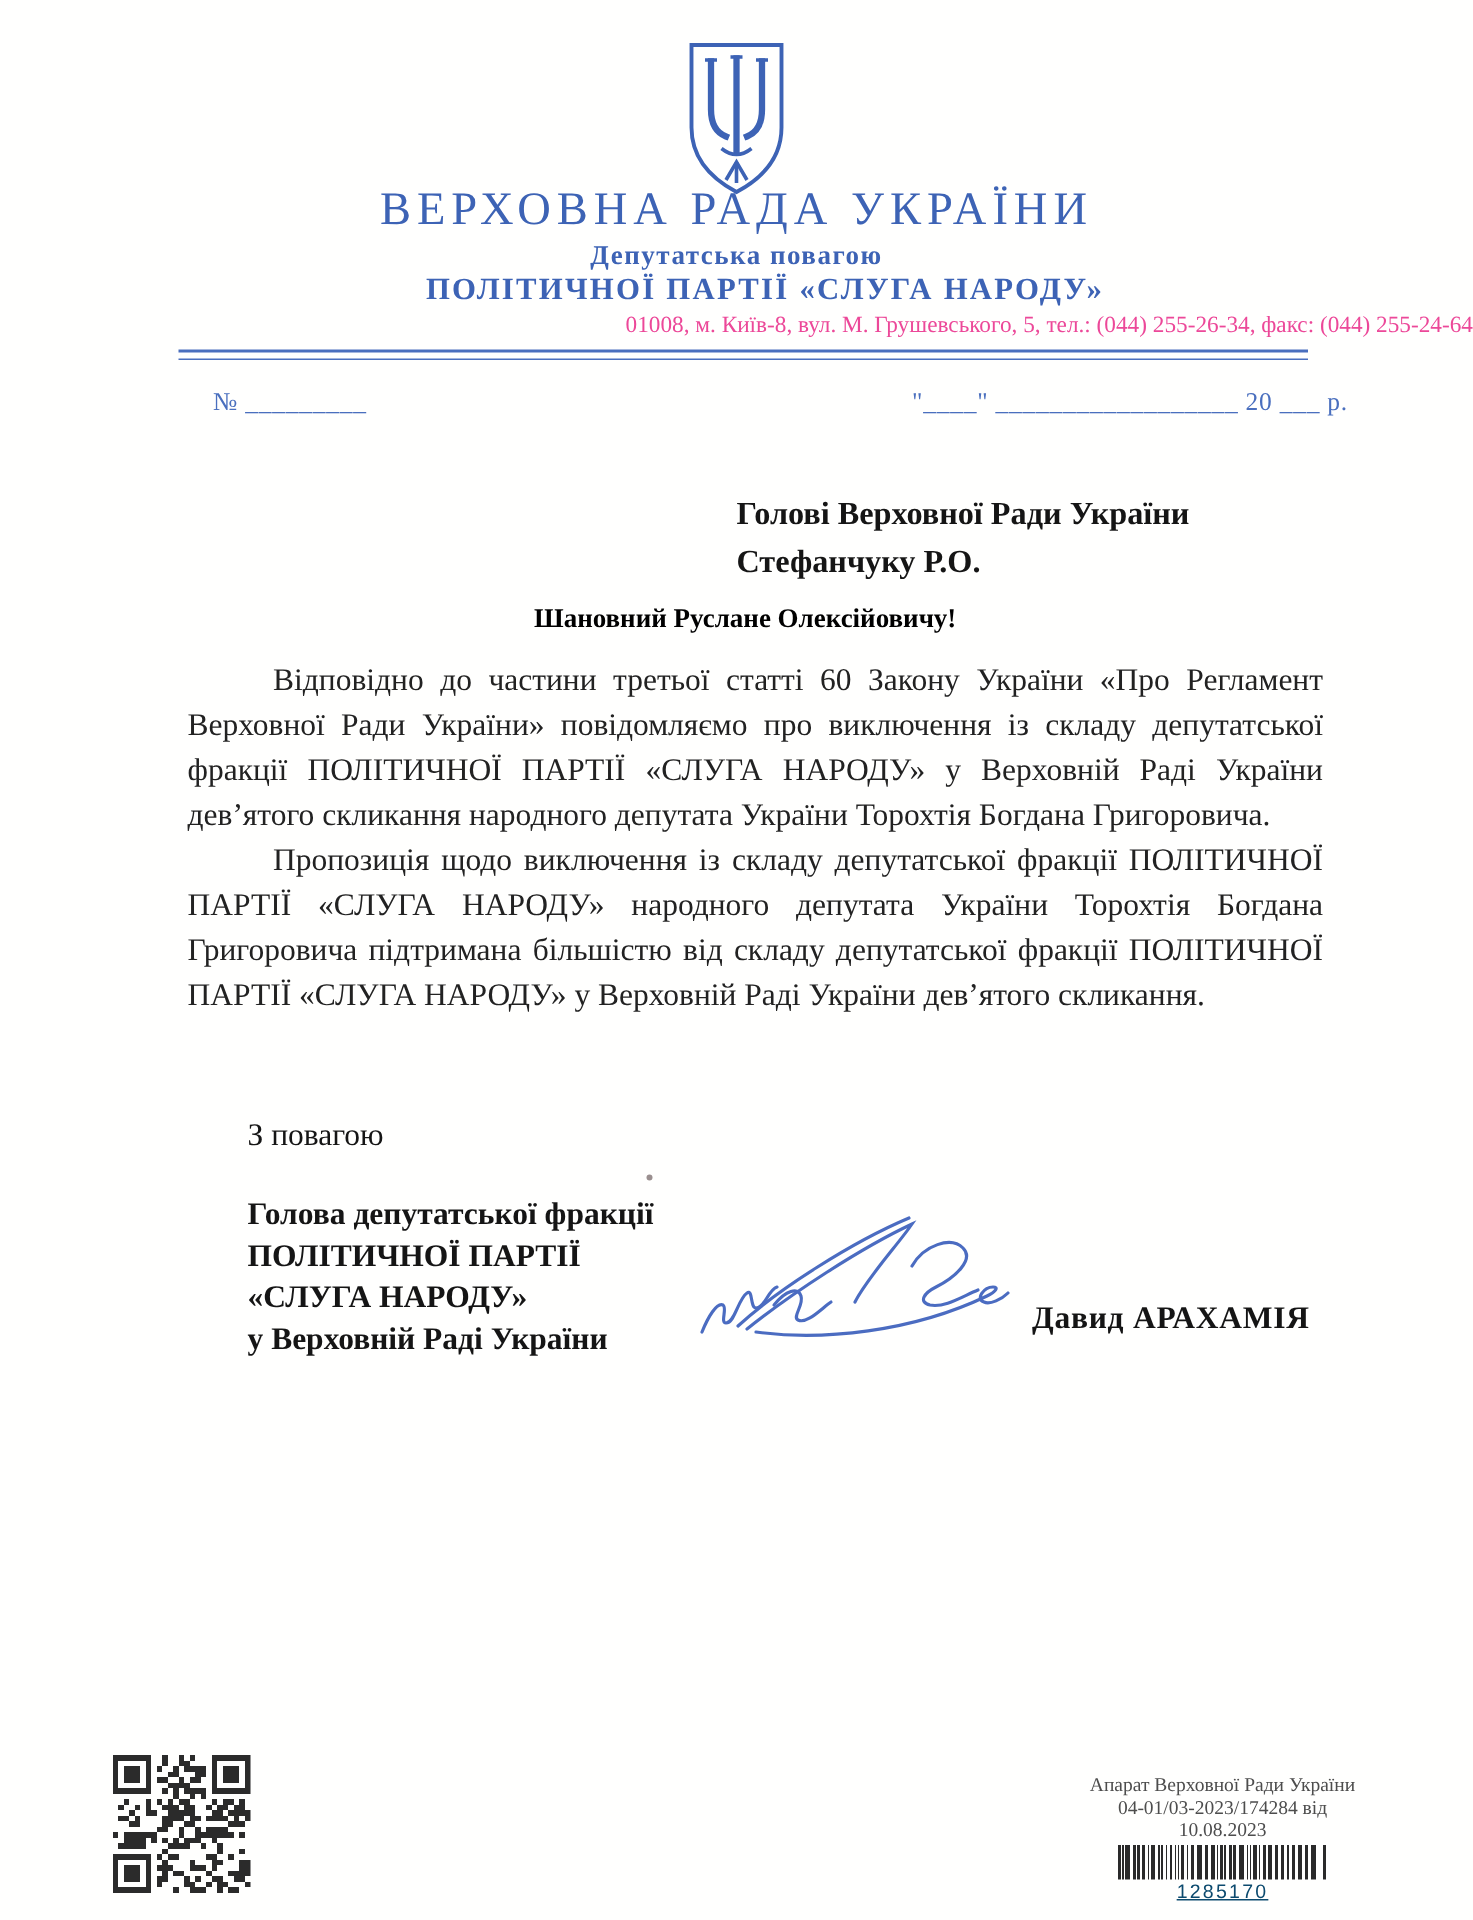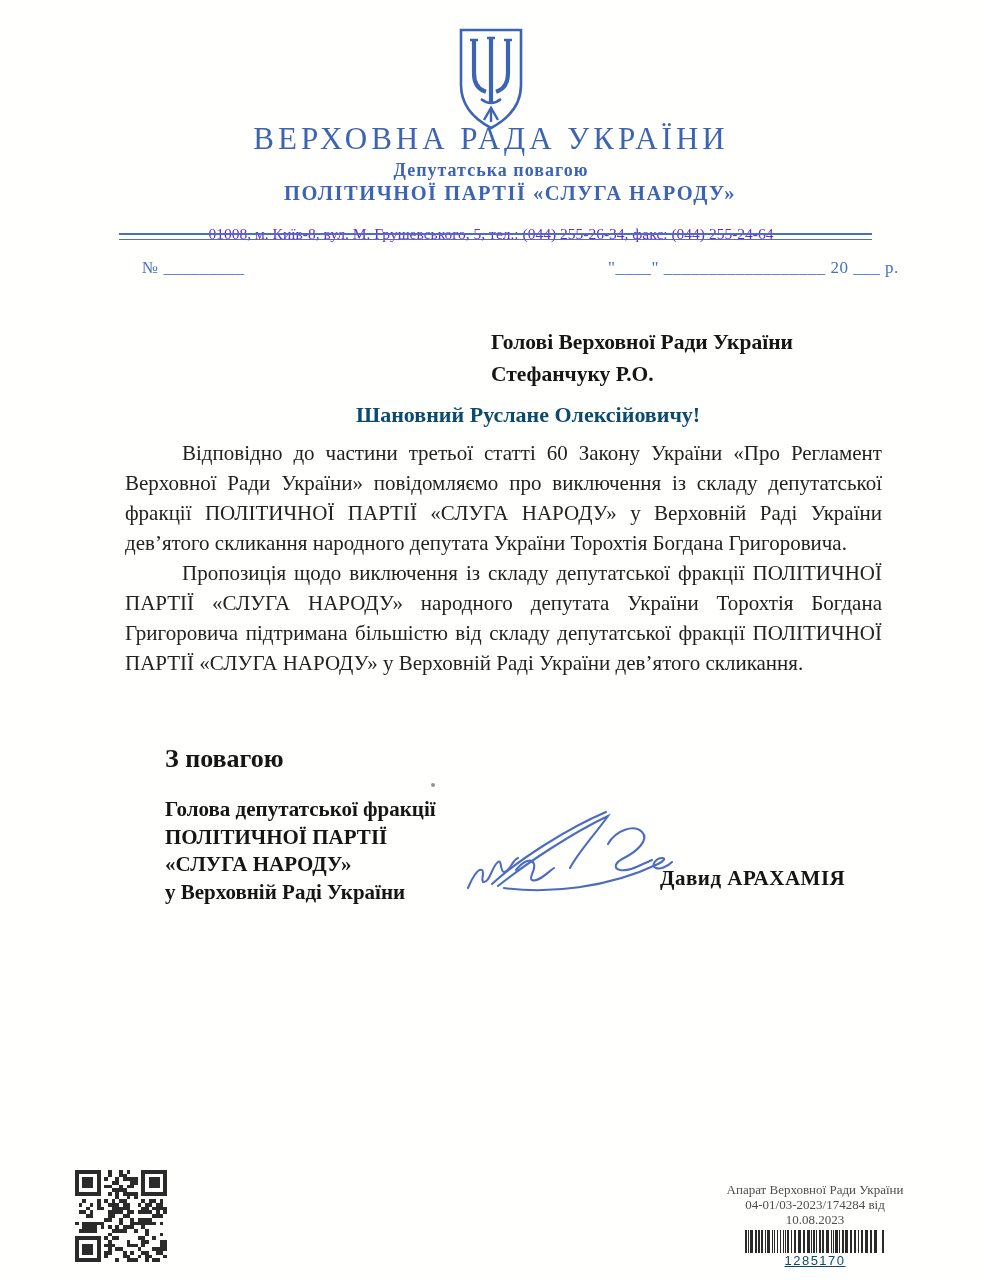--- a/index.html
+++ b/index.html
@@ -24,58 +24,58 @@
     text-align:center;font-size:18px;font-weight:bold;
     letter-spacing:1px;color:#3d63b5;
   }
   .org-sub2{
     position:absolute;left:0;top:182px;width:100%;
     text-align:center;font-size:20.5px;font-weight:bold;
     letter-spacing:1.5px;color:#3d63b5;padding-left:19px;
   }
   .org-address{
     position:absolute;left:0;top:208px;width:100%;
-    text-align:center;font-size:15.5px;color:#6d28d9;margin-top:17px;
+    text-align:right;font-size:15.5px;color:#ec4899;
   }
   .header-rule{
     position:absolute;left:119px;top:233px;width:753px;height:4px;
     border-top:2.5px solid #4a6fbe;border-bottom:1.5px solid #4a6fbe;
   }
   
   .ref-number{position:absolute;left:124px;top:258px;font-size:17px;color:#4a6fbe;letter-spacing:.5px;margin-left:18px;}
   .ref-date{position:absolute;left:608px;top:258px;font-size:17px;color:#4a6fbe;letter-spacing:.5px;}
   
   .recipient{
     position:absolute;left:491px;top:326px;
     font-size:21.5px;font-weight:bold;line-height:32px;color:#151515;
   }
   .salutation{
     position:absolute;left:356px;top:402px;
-    font-size:22px;font-weight:bold;color:#0c4a6e;
+    font-size:18px;font-weight:bold;color:#000000;
   }
   .body-text{
     position:absolute;left:125px;top:438px;width:757px;
     font-size:21px;line-height:30px;text-align:justify;color:#222;
   }
   .body-text p{margin:0;text-indent:57px;}
   .regards{
     position:absolute;left:165px;top:744px;
-    font-size:26px;font-weight:bold;color:#151515;
+    font-size:21px;font-weight:normal;color:#151515;
   }
   .dot-artifact{
     position:absolute;left:431px;top:783px;width:4px;height:4px;
     border-radius:50%;background:#9a8f8f;
   }
   .signer-block{
     position:absolute;left:165px;top:796px;
     font-size:21px;font-weight:bold;line-height:27.5px;color:#151515;
   }
   .signature{position:absolute;left:458px;top:800px;width:220px;height:98px;}
   .signer-name{
-    position:absolute;left:660px;top:866px;
+    position:absolute;left:688px;top:866px;
     font-size:21px;font-weight:bold;letter-spacing:.5px;color:#151515;font-family:Liberation Serif, serif;
   }
   
   .qr{position:absolute;left:75px;top:1170px;width:92px;height:92px;}
   .footer-block{
     position:absolute;left:720px;top:1182px;width:190px;
     text-align:center;font-size:13px;line-height:15px;color:#4d4d4d;
   }
   .barcode{display:block;margin:3px auto 0;width:140px;height:23px;}
   .barcode-number{

